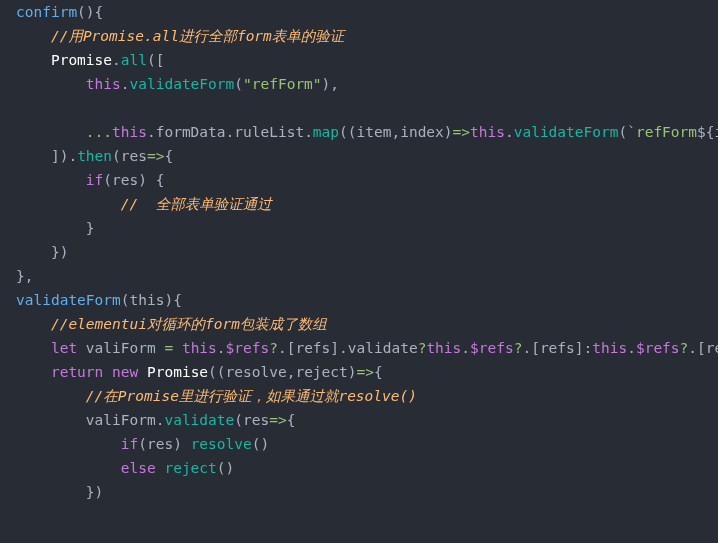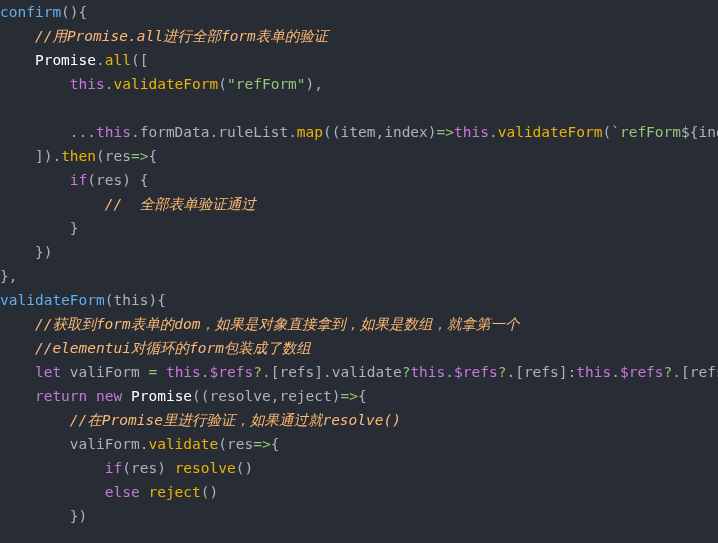--- a/index.html
+++ b/index.html
@@ -20,25 +20,25 @@
     padding: 0;
     box-sizing: border-box;
     position: relative;
   }
   .code-line {
     height: 24px;
     line-height: 24px;
     font-size: 14.5px;
     white-space: pre;
     letter-spacing: 0px;
-    padding-left: 0;
+    padding-left: 16px;
   }
   
   .t-def      { color: #61afef; }               
-  .t-fn       { color: #eab308; text-align: center; }               
+  .t-fn       { color: #14b8a6; text-align: center; }               
   .t-kw       { color: #c678dd; }               
   .t-str      { color: #98c379; }               
   .t-arrow    { color: #98c379; }               
   .t-plain    { color: #abb2bf; }               
   .t-white    { color: #ffffff; }               
   .t-punc     { color: #abb2bf; }
   .t-comment  {
     color: #fdba74;
     font-style: italic;
   }
@@ -56,21 +56,20 @@
       <div class="code-line"><span class="t-plain">        </span><span class="t-kw">this</span><span class="t-punc">.</span><span class="t-fn">validateForm</span><span class="t-punc">(</span><span class="t-str">"refForm"</span><span class="t-punc">),</span></div>
       <div class="code-line"><span class="t-plain">        </span></div>
       <div class="code-line"><span class="t-plain">        </span><span class="t-arrow">...</span><span class="t-kw">this</span><span class="t-punc">.</span><span class="t-plain">formData</span><span class="t-punc">.</span><span class="t-plain">ruleList</span><span class="t-punc">.</span><span class="t-fn">map</span><span class="t-punc">((</span><span class="t-plain">item,index</span><span class="t-punc">)</span><span class="t-arrow">=&gt;</span><span class="t-kw">this</span><span class="t-punc">.</span><span class="t-fn">validateForm</span><span class="t-punc">(</span><span class="t-tmpl">`refForm</span><span class="t-interp">${</span><span class="t-plain">index</span></div>
       <div class="code-line"><span class="t-plain">    </span><span class="t-punc">]).</span><span class="t-fn">then</span><span class="t-punc">(</span><span class="t-plain">res</span><span class="t-arrow">=&gt;</span><span class="t-punc">{</span></div>
       <div class="code-line"><span class="t-plain">        </span><span class="t-kw">if</span><span class="t-punc">(</span><span class="t-plain">res</span><span class="t-punc">) {</span></div>
       <div class="code-line"><span class="t-plain">            </span><span class="t-comment">//  全部表单验证通过</span></div>
       <div class="code-line"><span class="t-plain">        </span><span class="t-punc">}</span></div>
       <div class="code-line"><span class="t-plain">    </span><span class="t-punc">})</span></div>
       <div class="code-line"><span class="t-punc">},</span></div>
       <div class="code-line"><span class="t-def">validateForm</span><span class="t-punc">(</span><span class="t-plain">this</span><span class="t-punc">){</span></div>
-      <div class="code-line"><span class="t-plain">    </span><span class="t-comment">//获取到form表单的dom，如果是对象直接拿到，如果是数组，就拿第一个</span></div>
       <div class="code-line"><span class="t-plain">    </span><span class="t-comment">//elementui对循环的form包装成了数组</span></div>
       <div class="code-line"><span class="t-plain">    </span><span class="t-kw">let</span><span class="t-plain"> valiForm </span><span class="t-arrow">=</span><span class="t-plain"> </span><span class="t-kw">this</span><span class="t-punc">.</span><span class="t-kw">$refs</span><span class="t-arrow">?</span><span class="t-punc">.[refs].</span><span class="t-plain">validate</span><span class="t-arrow">?</span><span class="t-kw">this</span><span class="t-punc">.</span><span class="t-kw">$refs</span><span class="t-arrow">?</span><span class="t-punc">.[refs]:</span><span class="t-kw">this</span><span class="t-punc">.</span><span class="t-kw">$refs</span><span class="t-arrow">?</span><span class="t-punc">.[refs][</span></div>
       <div class="code-line"><span class="t-plain">    </span><span class="t-kw">return</span><span class="t-plain"> </span><span class="t-kw">new</span><span class="t-plain"> </span><span class="t-white">Promise</span><span class="t-punc">((</span><span class="t-plain">resolve,reject</span><span class="t-punc">)</span><span class="t-arrow">=&gt;</span><span class="t-punc">{</span></div>
       <div class="code-line"><span class="t-plain">        </span><span class="t-comment">//在Promise里进行验证，如果通过就resolve()</span></div>
       <div class="code-line"><span class="t-plain">        </span><span class="t-plain">valiForm</span><span class="t-punc">.</span><span class="t-fn">validate</span><span class="t-punc">(</span><span class="t-plain">res</span><span class="t-arrow">=&gt;</span><span class="t-punc">{</span></div>
       <div class="code-line"><span class="t-plain">            </span><span class="t-kw">if</span><span class="t-punc">(</span><span class="t-plain">res</span><span class="t-punc">) </span><span class="t-fn">resolve</span><span class="t-punc">()</span></div>
       <div class="code-line"><span class="t-plain">            </span><span class="t-kw">else</span><span class="t-plain"> </span><span class="t-fn">reject</span><span class="t-punc">()</span></div>
       <div class="code-line"><span class="t-plain">        </span><span class="t-punc">})</span></div>
     </div>
 </div>

